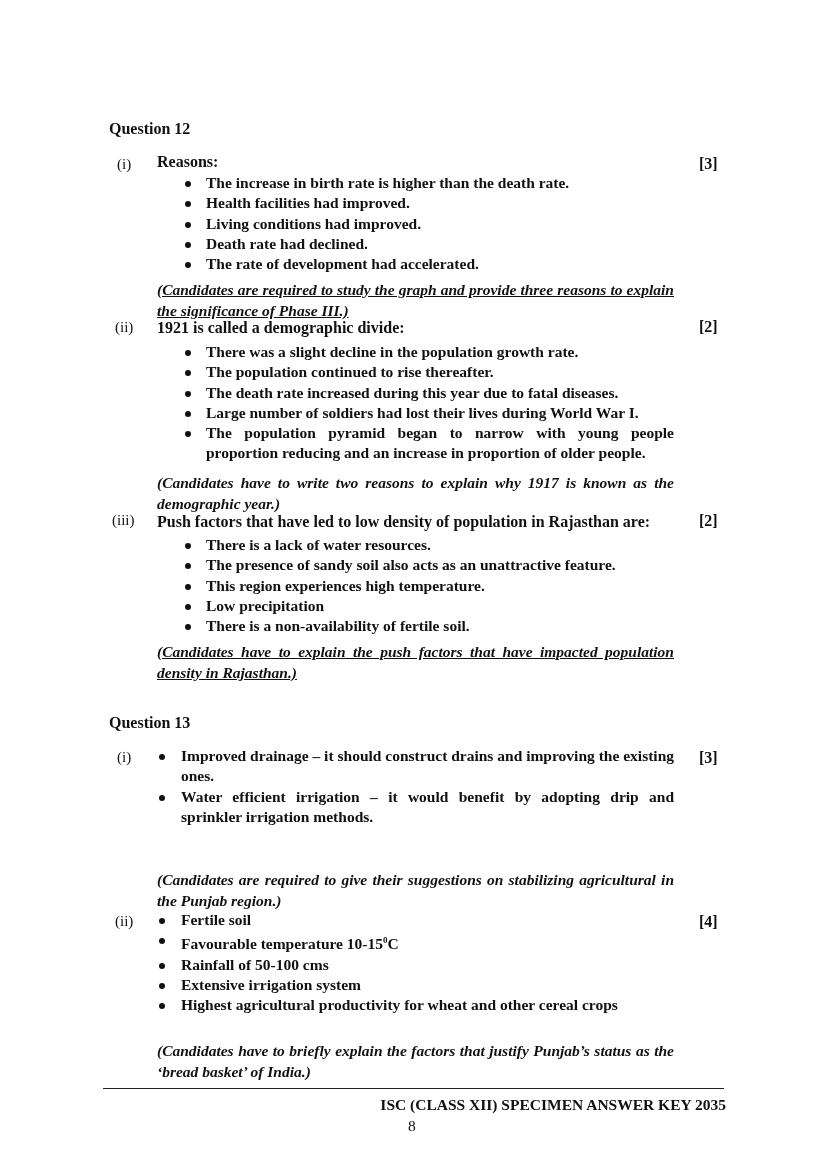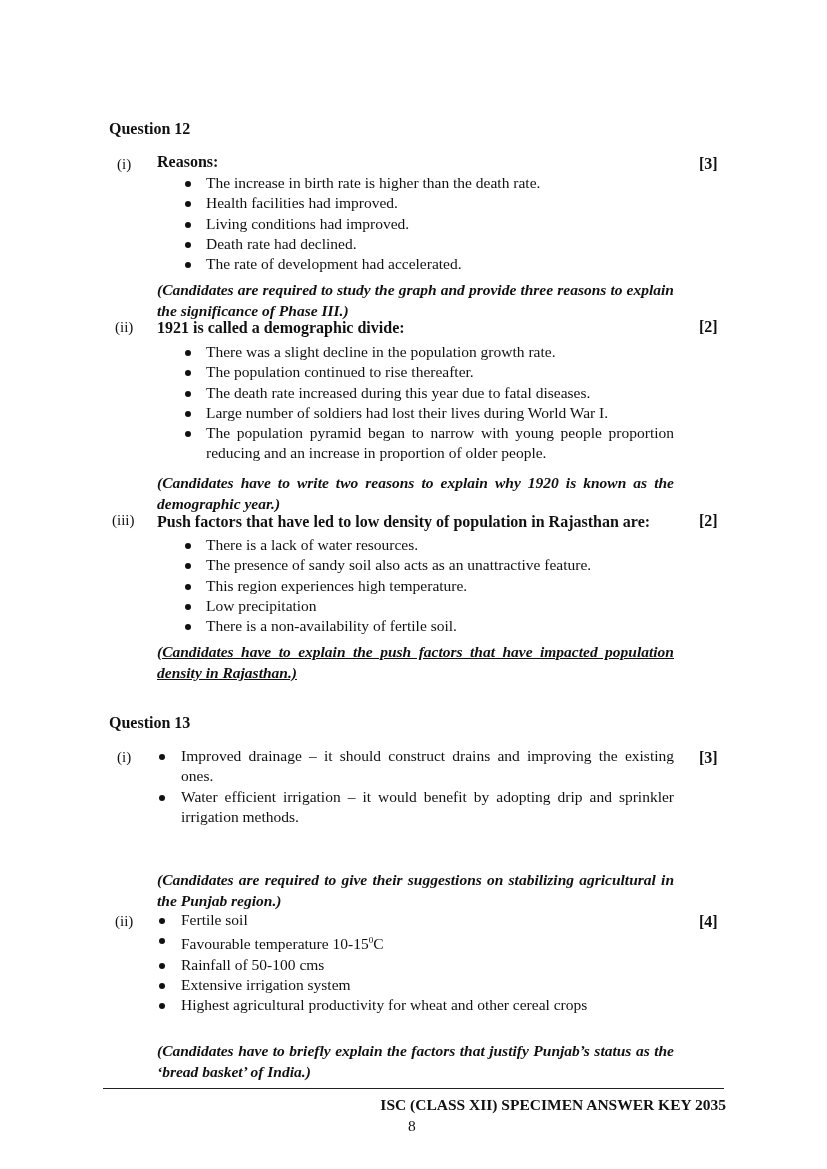--- a/index.html
+++ b/index.html
@@ -7,21 +7,21 @@
       width: 827px; height: 1169px; position: relative; overflow: hidden;
       font-family: "Liberation Serif", "DejaVu Serif", serif;
       color: #111111;
       font-size: 15.5px;
     }
     .page { position: absolute; left: 0; top: 16px; width: 739px; height: 1169px; }
     .q-title { position: absolute; left: 109px; font-weight: bold; font-size: 16px; }
     .part-num { position: absolute; font-size: 15px; }
     .marks { position: absolute; left: 699px; font-weight: bold; font-size: 16px; }
     .part-head { position: absolute; left: 157px; font-weight: bold; font-size: 16px; }
-    ul.bullets { position: absolute; margin: 0; padding: 0; list-style: none; }
+    ul.bullets { position: absolute; margin: 0; padding: 0; list-style: none; font-weight: bold; }
     ul.bullets li { position: relative; line-height: 20.3px; text-align: justify; }
     ul.bullets li .dot {
       position: absolute; width: 6px; height: 6px; border-radius: 50%; background: #111;
     }
     .note {
       position: absolute; left: 157px; width: 517px;
       font-weight: bold; font-style: italic; line-height: 21px; font-size: 15.5px;
       text-align: justify;
     }
     .rule {
@@ -45,33 +45,33 @@
   <div class="part-num" style="left:117px; top:140px;">(i)</div>
   <div class="part-head" style="top:137px;">Reasons:</div>
   <div class="marks" style="top:139px;">[3]</div>
   <ul class="bullets" style="left:206px; top:157px; width:470px;">
     <li><span class="dot" style="left:-21px; top:8px;"></span><span>The increase in birth rate is higher than the death rate.</span></li>
     <li><span class="dot" style="left:-21px; top:8px;"></span><span>Health facilities had improved.</span></li>
     <li><span class="dot" style="left:-21px; top:8px;"></span><span>Living conditions had improved.</span></li>
     <li><span class="dot" style="left:-21px; top:8px;"></span><span>Death rate had declined.</span></li>
     <li><span class="dot" style="left:-21px; top:8px;"></span><span>The rate of development had accelerated.</span></li>
   </ul>
-  <div class="note" style="top:263px;">(Candidates are required to study the graph and provide three reasons to explain the significance of Phase III.)</div>
+  <div class="note" style="top:263px;text-decoration:underline;">(Candidates are required to study the graph and provide three reasons to explain the significance of Phase III.)</div>
 
   <div class="part-num" style="left:115px; top:303px;">(ii)</div>
   <div class="part-head" style="top:303px;">1921 is called a demographic divide:</div>
   <div class="marks" style="top:302px;">[2]</div>
   <ul class="bullets" style="left:206px; top:326px; width:468px;">
     <li><span class="dot" style="left:-21px; top:8px;"></span><span>There was a slight decline in the population growth rate.</span></li>
     <li><span class="dot" style="left:-21px; top:8px;"></span><span>The population continued to rise thereafter.</span></li>
     <li><span class="dot" style="left:-21px; top:8px;"></span><span>The death rate increased during this year due to fatal diseases.</span></li>
     <li><span class="dot" style="left:-21px; top:8px;"></span><span>Large number of soldiers had lost their lives during World War I.</span></li>
     <li><span class="dot" style="left:-21px; top:8px;"></span><span>The population pyramid began to narrow with young people proportion reducing and an increase in proportion of older people.</span></li>
   </ul>
-  <div class="note" style="top:456px;">(Candidates have to write two reasons to explain why 1920 is known as the demographic year.)</div>
+  <div class="note" style="top:456px;">(Candidates have to write two reasons to explain why 1917 is known as the demographic year.)</div>
 
   <div class="part-num" style="left:112px; top:496px;">(iii)</div>
   <div class="part-head" style="top:497px; width:520px;">Push factors that have led to low density of population in Rajasthan are:</div>
   <div class="marks" style="top:496px;">[2]</div>
   <ul class="bullets" style="left:206px; top:519px; width:468px;">
     <li><span class="dot" style="left:-21px; top:8px;"></span><span>There is a lack of water resources.</span></li>
     <li><span class="dot" style="left:-21px; top:8px;"></span><span>The presence of sandy soil also acts as an unattractive feature.</span></li>
     <li><span class="dot" style="left:-21px; top:8px;"></span><span>This region experiences high temperature.</span></li>
     <li><span class="dot" style="left:-21px; top:8px;"></span><span>Low precipitation</span></li>
     <li><span class="dot" style="left:-21px; top:8px;"></span><span>There is a non-availability of fertile soil.</span></li>

